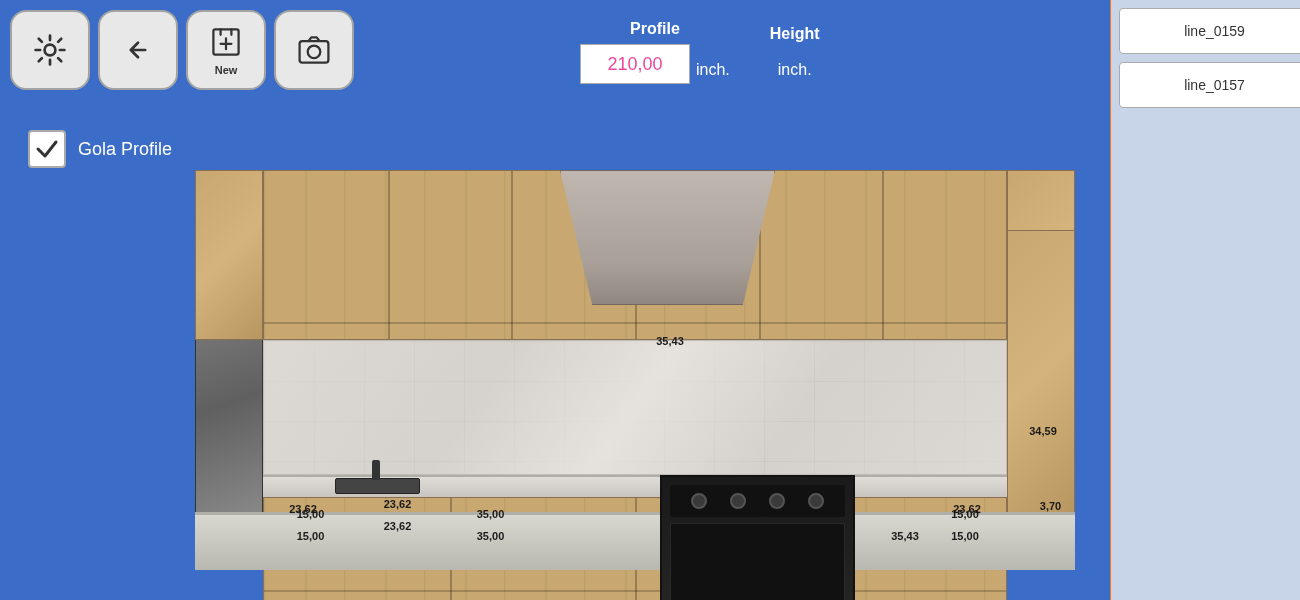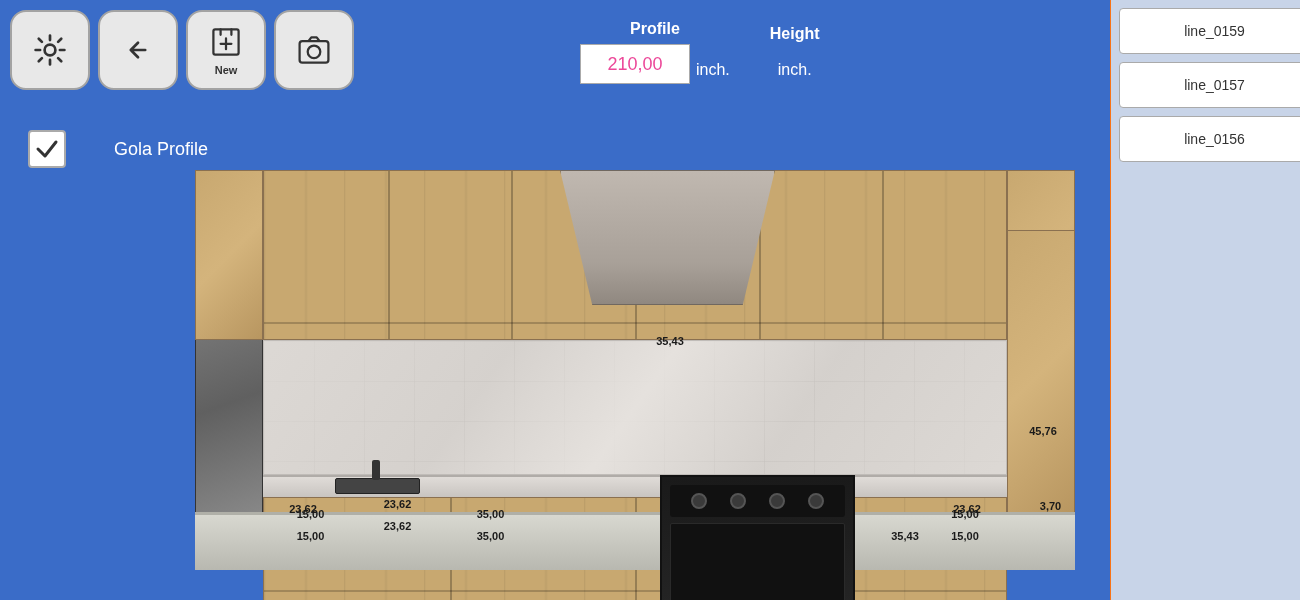--- a/index.html
+++ b/index.html
@@ -108,21 +108,20 @@
       cursor: pointer;
     }
     .checkbox-box svg {
       width: 26px;
       height: 26px;
     }
     .gola-label {
       color: white;
       font-size: 18px;
       font-weight: 500;
-      margin-left: 36px;
     }
 
     
     .right-panel {
       position: absolute;
       top: 0;
       right: 0;
       width: 190px;
       height: 600px;
       background: #c8d4e8;
@@ -359,34 +358,30 @@
 
   <div class="meas" style="top:360px;left:68px;width:95px;">15,00</div>
   <div class="meas" style="top:350px;left:155px;width:95px;">23,62</div>
   <div class="meas" style="top:360px;left:243px;width:105px;">35,00</div>
   <div class="meas" style="top:360px;left:560px;width:105px;">35,00</div>
   <div class="meas" style="top:360px;left:660px;width:100px;">35,43</div>
   <div class="meas" style="top:360px;left:730px;width:80px;">15,00</div>
 
   <div class="meas" style="top:165px;left:400px;width:150px;">35,43</div>
 
-  <div class="meas" style="top:255px;right:2px;width:60px;">45,76</div>
+  <div class="meas" style="top:255px;right:2px;width:60px;">34,59</div>
 
   <div class="meas" style="bottom:55px;left:68px;width:80px;">23,62</div>
   <div class="meas" style="bottom:55px;right:68px;width:80px;">23,62</div>
   <div class="meas" style="bottom:58px;right:2px;width:45px;">3,70</div>
 
 </div>
 
 <div class="right-panel">
   <div class="line-row">
     <input class="line-input" type="text" value="line_0159" style="">
 
   </div>
   <div class="line-row">
     <input class="line-input" type="text" value="line_0157" style="">
 
   </div>
-  <div class="line-row">
-    <input class="line-input" type="text" value="line_0156" style="">
-
-  </div>
 </div>
 
 </body></html>

